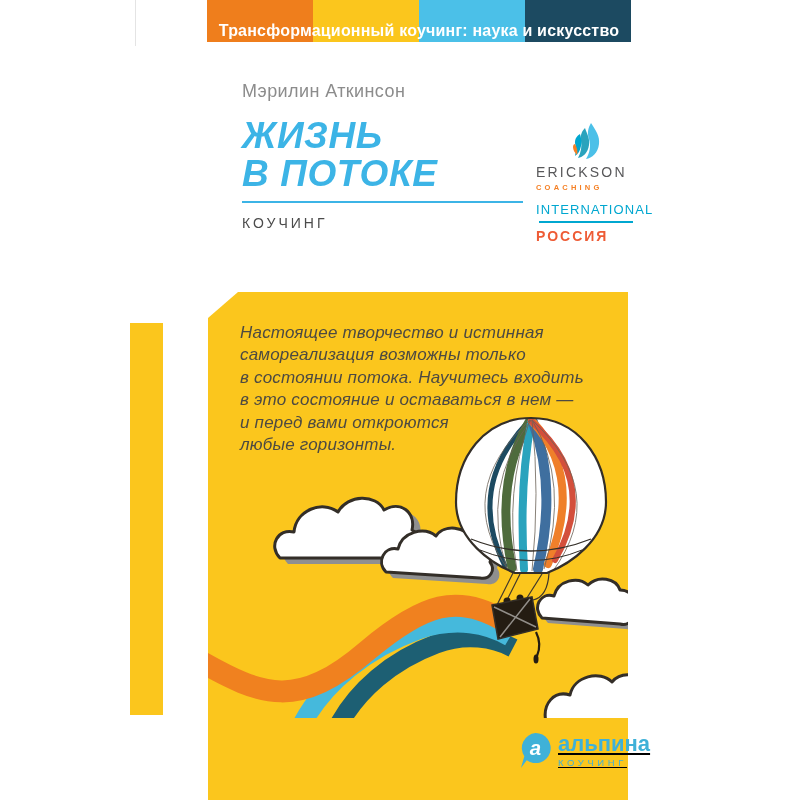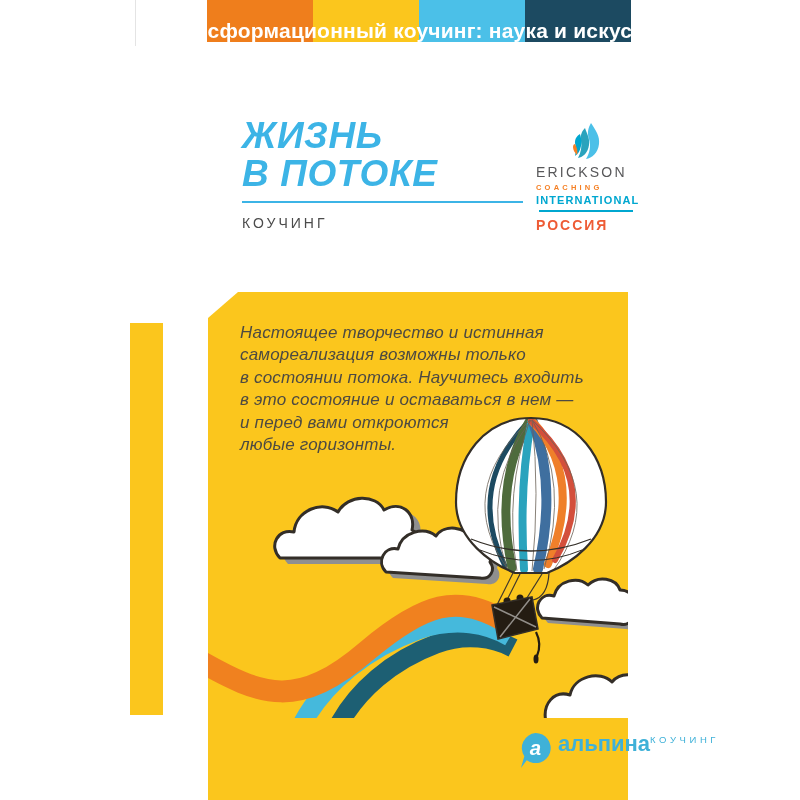--- a/index.html
+++ b/index.html
@@ -19,68 +19,69 @@
   .abs{position:absolute;}
 
   
   .banner{left:207px;top:0;width:424px;height:42px;display:flex;}
   .banner .seg{flex:0 0 106px;height:42px;}
   .seg-orange{background:var(--banner-orange);}
   .seg-yellow{background:var(--banner-yellow);}
   .seg-blue{background:var(--banner-blue);}
   .seg-navy{background:var(--banner-navy);}
   .banner-label{left:207px;top:0;width:424px;height:42px;display:flex;align-items:center;justify-content:center;
-    padding-top:20px;color:#fff;font-weight:bold;font-size:21px;letter-spacing:.2px;white-space:nowrap;}
+    padding-top:20px;color:#fff;font-weight:bold;font-size:16px;letter-spacing:.2px;white-space:nowrap;}
 
   .cover-edge{left:135px;top:0;width:1px;height:46px;background:#e4e4e4;}
 
   
   .author{left:242px;top:81px;font-size:18px;color:var(--author-grey);letter-spacing:.4px;}
   .title{left:242px;top:117px;font-size:37px;line-height:38px;font-weight:bold;color:var(--title-blue);letter-spacing:.6px;font-style:italic;}
   .title-rule{left:242px;top:201px;width:281px;height:2px;background:var(--title-blue);}
   .subtitle{left:242px;top:215px;font-size:14px;letter-spacing:3px;color:var(--subtitle-grey);font-weight:500;}
 
   
   .erickson{left:536px;top:122px;width:100px;text-align:left;}
   .erickson .flame{display:block;margin:0 auto;}
   .erickson-brand{font-size:14px;letter-spacing:2.2px;color:var(--erickson-grey);margin-top:4px;font-weight:500;}
   .erickson-w2{font-size:7.5px;letter-spacing:3.2px;color:var(--erickson-orange);margin-top:3px;font-weight:bold;}
-  .erickson-w3{font-size:11px;letter-spacing:1.1px;color:var(--erickson-teal);margin-top:2px;font-weight:bold;}
+  .erickson-w3{font-size:13px;letter-spacing:1.1px;color:var(--erickson-teal);margin-top:10px;font-weight:normal;}
   .erickson-divider{width:94px;height:2px;background:var(--erickson-teal);margin:4px auto 0;}
   .erickson-region{font-size:14px;letter-spacing:2px;color:var(--erickson-red);margin-top:5px;font-weight:bold;}
 
   
   .left-bar{left:130px;top:323px;width:33px;height:392px;background:var(--card-yellow);}
   .card{left:208px;top:292px;width:420px;height:524px;background:var(--card-yellow);
     clip-path:polygon(30px 0,100% 0,100% 100%,0 100%,0 26px);}
   .quote{position:absolute;left:32px;top:30px;font-size:17px;line-height:22.4px;font-style:italic;
     color:var(--quote-ink);white-space:pre-line;letter-spacing:.2px;}
   .illustration{position:absolute;left:0;top:0;pointer-events:none;}
 
   
   .alpina{left:519px;top:732px;display:flex;align-items:flex-start;gap:6px;}
-  .alpina-text{display:flex;flex-direction:row;}
+  .alpina-text{display:flex;flex-direction:column;text-decoration:underline;}
   .alpina-name{font-size:22px;line-height:23px;font-weight:bold;color:var(--alpina-blue);}
   .alpina-descriptor{font-size:9.5px;letter-spacing:3.6px;color:var(--alpina-blue);margin-top:2px;font-weight:500;}
 </style>
 </head>
 <body>
 
 <div class="page">
 
   <div class="abs cover-edge"></div>
 
   <div class="abs banner">
     <div class="seg seg-orange"></div>
     <div class="seg seg-yellow"></div>
     <div class="seg seg-blue"></div>
     <div class="seg seg-navy"></div>
   </div>
   <div class="abs banner-label">Трансформационный коучинг: наука и искусство</div>
 
+  <div class="abs author">Мэрилин Аткинсон</div>
   <div class="abs title">
     <div>ЖИЗНЬ</div>
     <div>В ПОТОКЕ</div>
   </div>
   <div class="abs title-rule"></div>
   <div class="abs subtitle">КОУЧИНГ</div>
 
   <div class="abs erickson">
     <svg class="flame" width="34" height="38" viewBox="0 0 34 38">
       <path d="M 22,1 C 27,9 31,14 30,22 C 29,31 23,36 17,37 C 21,30 22,24 20,17 C 18,11 19,6 22,1 Z" style="fill:var(--banner-blue)"></path>

